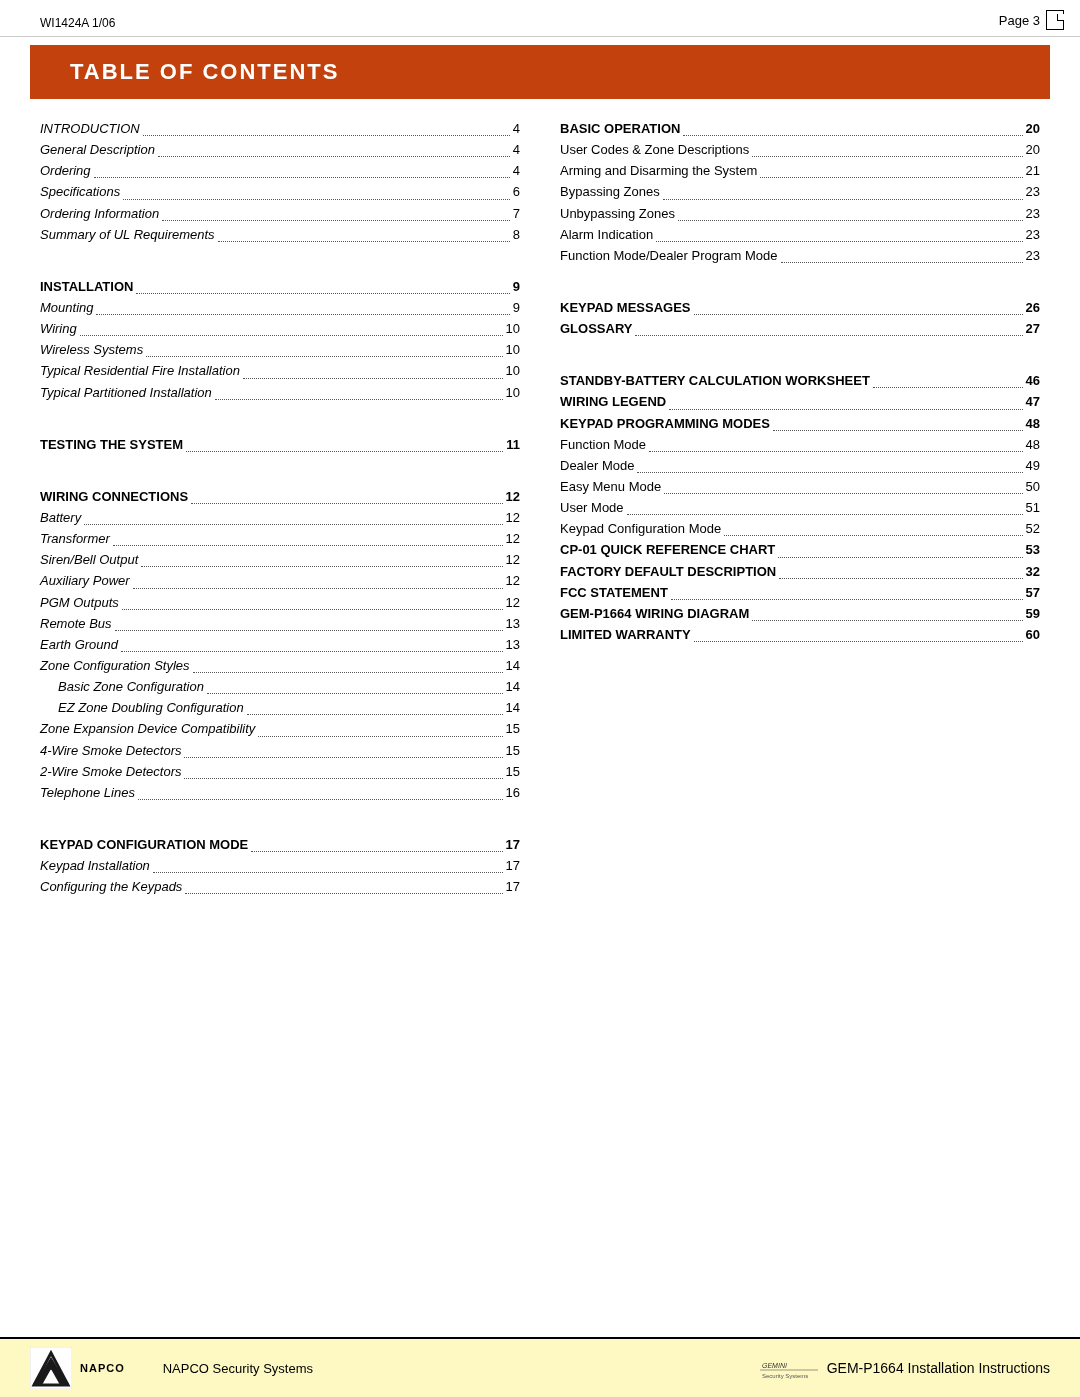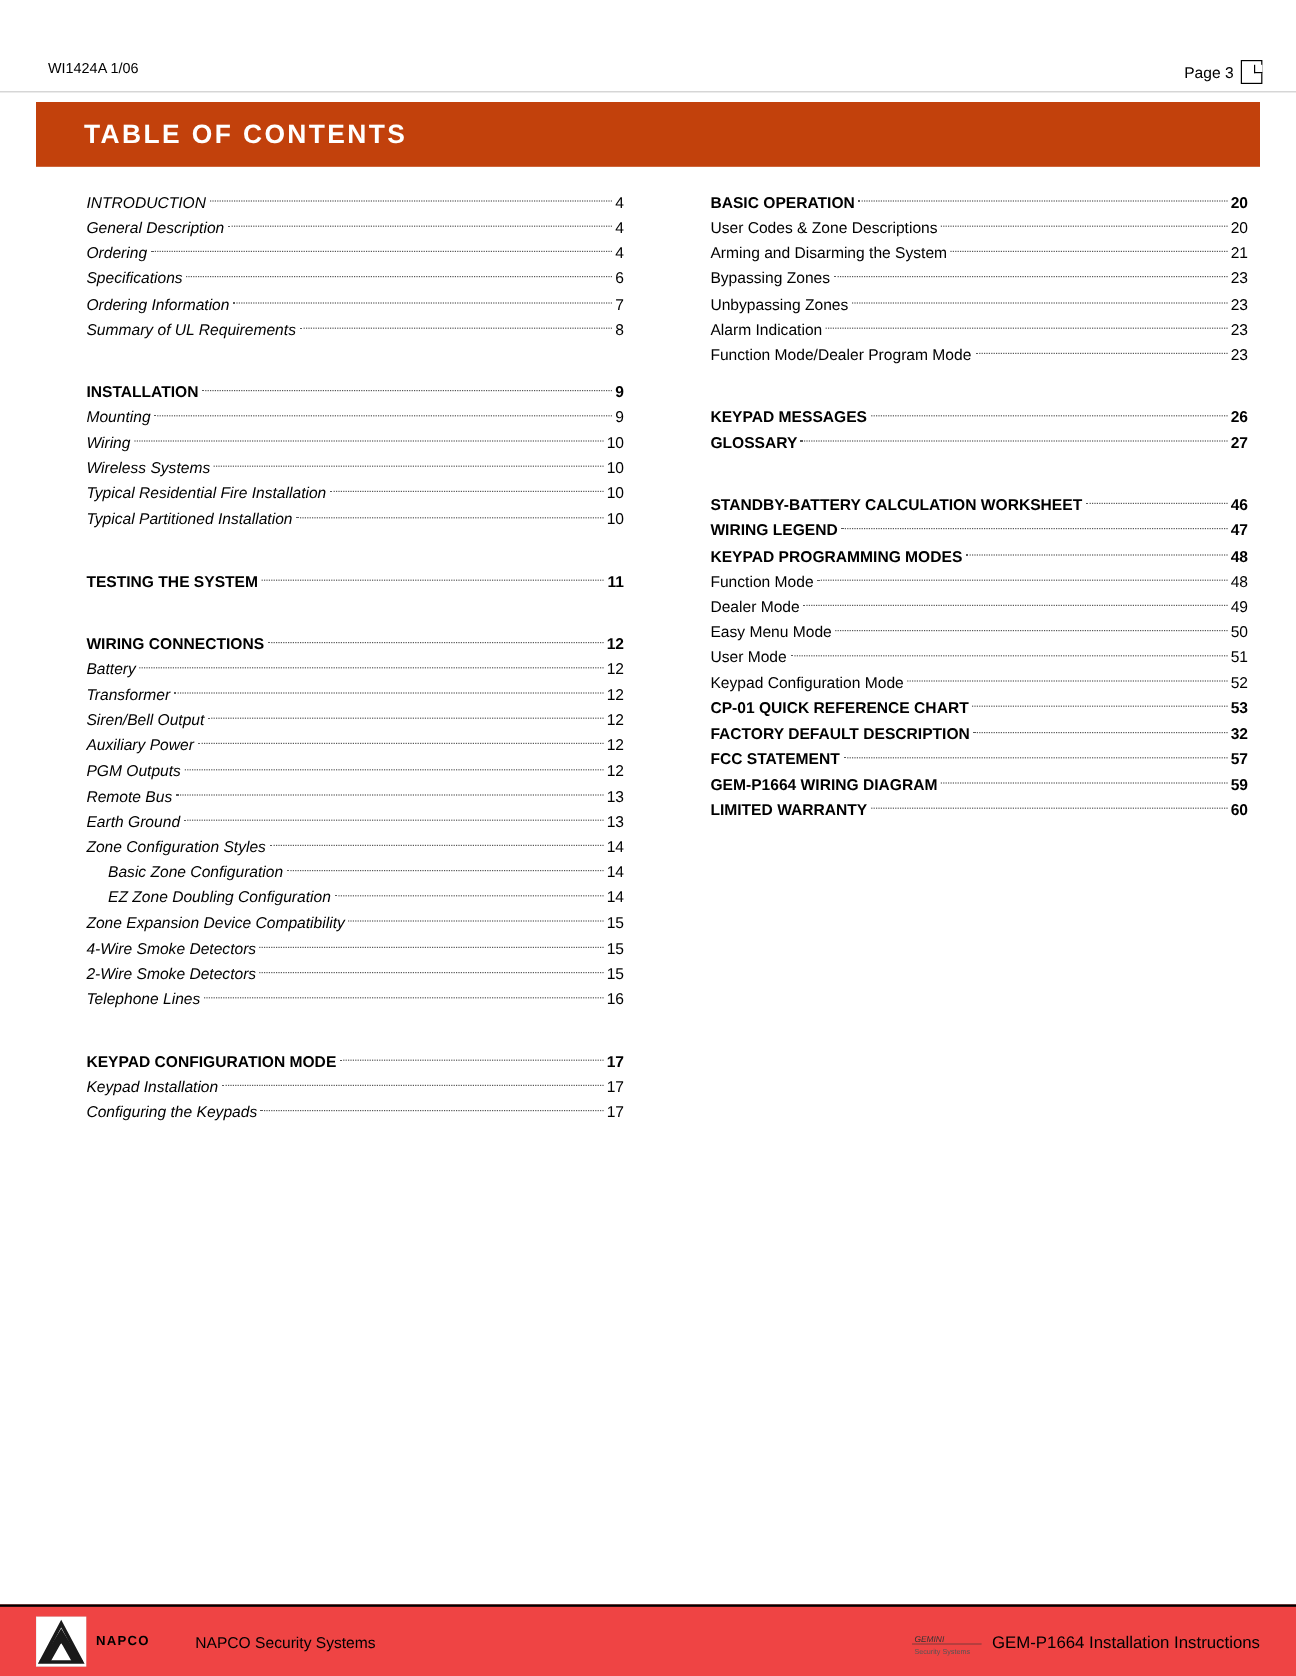--- a/index.html
+++ b/index.html
@@ -8,24 +8,23 @@
       min-height: 1397px;
       background: #fff;
       font-family: Arial, Helvetica, sans-serif;
       font-size: 13px;
       color: #000;
       position: relative;
     }
     .page-header {
       display: flex;
       justify-content: space-between;
-      align-items: flex-start;
-      padding: 10px 28px 6px 40px;
+      align-items: flex-end;
+      padding: 10px 16px 6px 40px;
       border-bottom: 1px solid #ccc;
-      margin-top: 40px;
     }
     .page-header-left {
       font-size: 12px;
       font-weight: normal;
     }
     .page-header-right {
       display: flex;
       align-items: center;
       gap: 6px;
       font-size: 13px;
@@ -75,24 +74,23 @@
       padding-left: 10px;
     }
 
     .toc-section {
       margin-bottom: 18px;
     }
 
     .toc-entry {
       display: flex;
       justify-content: space-between;
-      align-items: center;
+      align-items: flex-end;
       margin-bottom: 1px;
       line-height: 1.55;
-      margin-left: 32px;
     }
 
     .toc-entry .dots {
       flex: 1;
       border-bottom: 1px dotted #555;
       margin: 0 3px 3px 3px;
       min-width: 10px;
     }
 
     .toc-label {
@@ -124,21 +122,21 @@
     }
 
     .page-footer {
       position: absolute;
       bottom: 0;
       left: 0; right: 0;
       display: flex;
       align-items: center;
       border-top: 2px solid #000;
       padding: 8px 30px;
-      background: #ef4444;
+      background: #fef9c3;
     }
     .footer-left {
       display: flex;
       align-items: center;
       gap: 10px;
       flex: 1;
     }
     .footer-right {
       display: flex;
       align-items: center;

